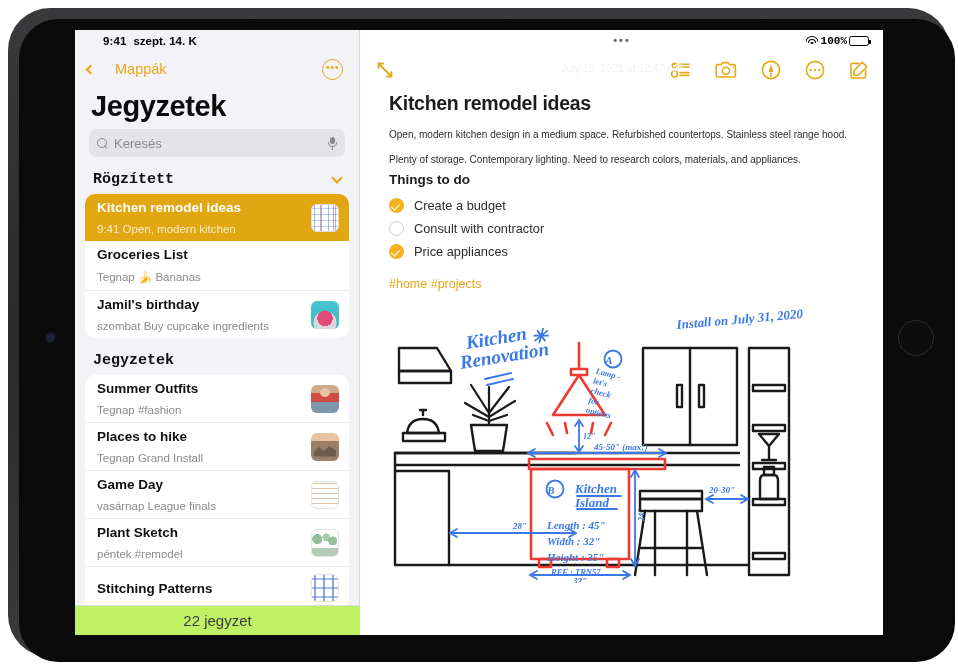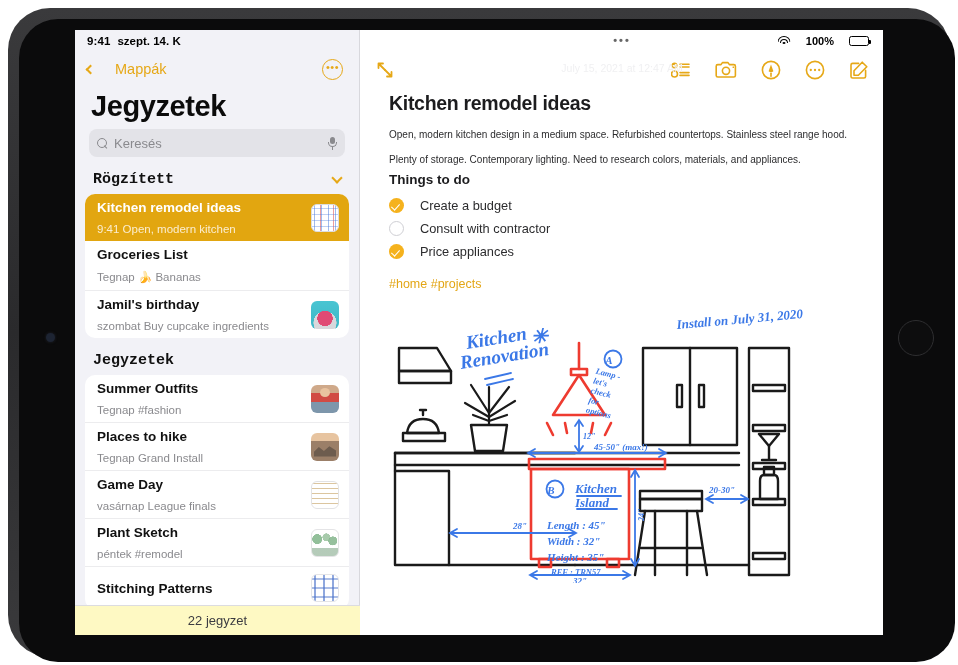--- a/index.html
+++ b/index.html
@@ -54,21 +54,21 @@
     position: absolute; left: 0; top: 0;
     width: 285px; height: 605px;
     background: #f2f2f7;
     border-right: 1px solid #d8d8dd;
   }
   .status-bar {
     height: 22px; display: flex; align-items: center;
     padding: 0 0 0 12px;
     font-size: 11.5px; font-weight: bold; color: #000;
   }
-  .status-time { letter-spacing: 0.1px; }
+  .status-time { letter-spacing: 0.1px; margin-left: 16px; }
   .status-date { margin-left: 7px; font-weight: bold; }
 
   .side-nav {
     height: 34px; display: flex; align-items: center;
     justify-content: space-between; padding: 0 16px 0 12px;
   }
   .back-link {
     display: flex; align-items: center; gap: 20px;
     color: #e6a817; font-size: 14.5px; cursor: pointer;
   }
@@ -193,43 +193,43 @@
       radial-gradient(circle at 80% 42%, rgba(105,165,115,.7) 0 17%, transparent 18%),
       linear-gradient(180deg,transparent 70%, rgba(90,140,100,.45) 70%); }
   .th-stitch { background:#fff; border:1px solid #e4e4e6;
     background-image:
       linear-gradient(90deg, rgba(70,110,200,.6) 2px, transparent 2px),
       linear-gradient(180deg, rgba(70,110,200,.45) 2px, transparent 2px);
     background-size: 9px 100%, 100% 9px; background-position:2px 0,0 3px; }
 
   .sidebar-footer {
     position: absolute; left: 0; bottom: 0; width: 285px; height: 30px;
-    background: #fef9c3; border-top: 1px solid #dcdce0;
+    background: #bef264; border-top: 1px solid #dcdce0;
     display: flex; align-items: center; justify-content: center;
-    font-size: 13px; color: #3c3c41;
+    font-size: 15px; color: #3c3c41;
   }
 
   
   #detail {
     position: absolute; left: 286px; top: 0;
     width: 522px; height: 605px; background: #fff;
   }
   .detail-status {
     height: 22px; display: flex; align-items: center;
     justify-content: space-between; padding: 0 14px 0 0;
     position: relative;
   }
   .grabber {
     position: absolute; left: 50%; transform: translateX(-50%);
     top: 8px; color: #666; font-size: 11px; letter-spacing: 2px;
     line-height: 4px; font-weight: bold;
   }
   .status-right {
-    margin-left: auto; display: flex; align-items: center; gap: 15px;
-    font-size: 11px; font-weight: bold; color: #000;
+    margin-left: auto; display: flex; align-items: center; gap: 2px;
+    font-size: 11px; font-weight: bold; color: #000; font-family: Liberation Mono, monospace;
   }
   .wifi {
     width: 13px; height: 10px; position: relative;
   }
   .wifi span {
     position: absolute; border: 1.6px solid #000; border-bottom: none;
     border-radius: 50% 50% 0 0 / 100% 100% 0 0; left: 50%;
     transform: translateX(-50%);
   }
   .wifi .w1 { width: 13px; height: 6px; top: 0; }
@@ -259,21 +259,21 @@
     font-size: 19.5px; font-weight: bold; color: #1c1c1e;
     letter-spacing: -0.3px; margin-bottom: 7px;
   }
   #note-paragraph {
     font-size: 10px; line-height: 25px; color: #2c2c2e;
   }
   .todo-heading {
     font-size: 13.5px; font-weight: bold; color: #1c1c1e; margin-bottom: 7px;
   }
   .todo-item {
-    display: flex; align-items: center; gap: 16px;
+    display: flex; align-items: center; gap: 10px;
     height: 23px; font-size: 12.8px; color: #2c2c2e; cursor: pointer;
   }
   .cbox { width: 15px; height: 15px; border-radius: 50%; flex: none;
           position: relative; }
   .cbox.on { background: #f5b21d; }
   .cbox.on::after {
     content: ""; position: absolute; left: 4px; top: 3.5px;
     width: 4px; height: 7px; border-right: 1.8px solid #fff;
     border-bottom: 1.8px solid #fff; transform: rotate(42deg);
   }

